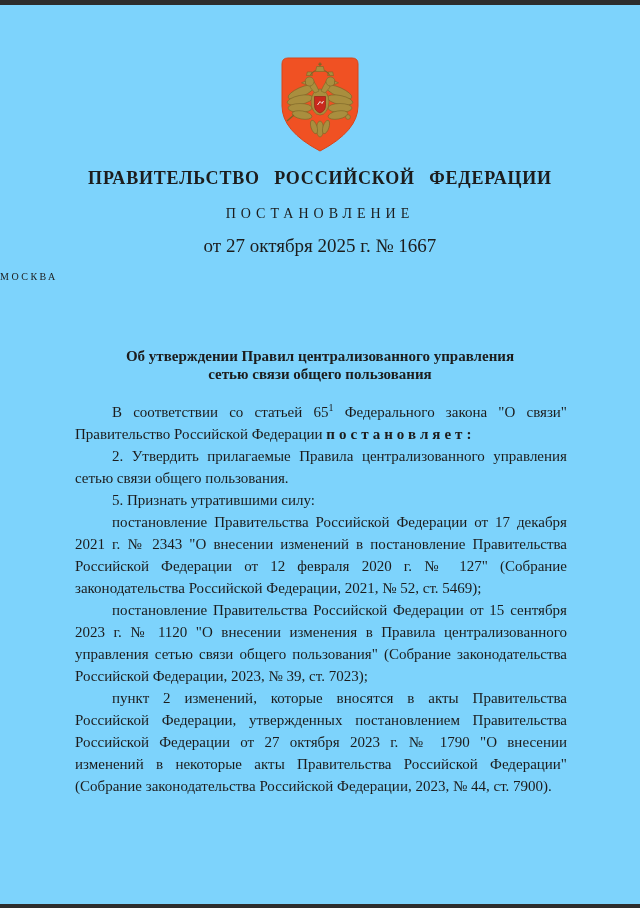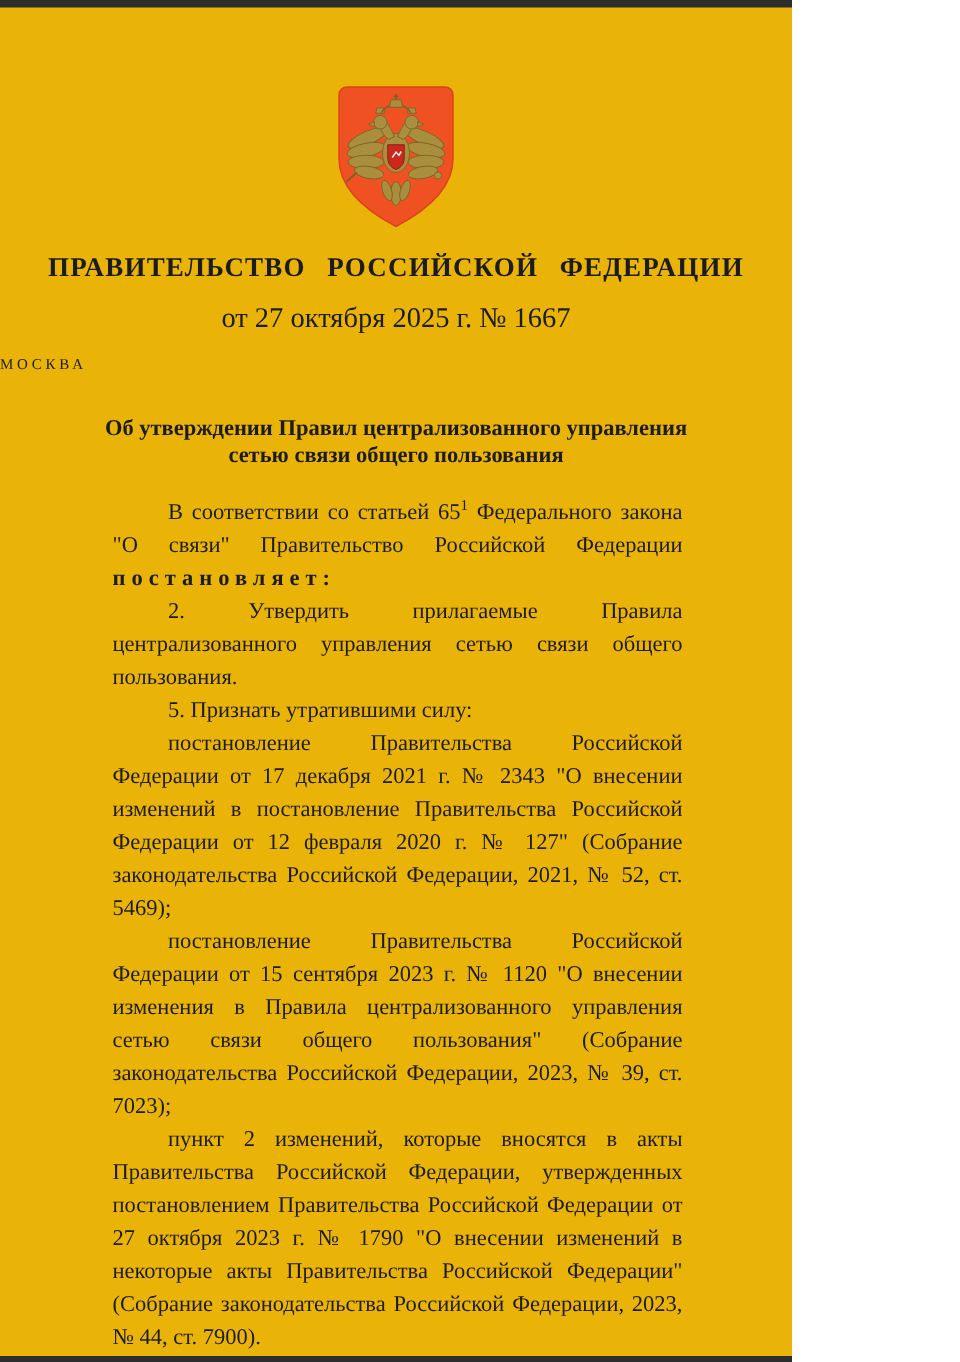--- a/index.html
+++ b/index.html
@@ -1,20 +1,20 @@
 <!DOCTYPE html>
 <html><head>
 <meta charset="utf-8">
 <style>
   html, body { margin: 0; padding: 0; background: #ffffff; }
   .page {
     position: relative;
-    width: 528px;
+    width: 640px;
     height: 908px;
-    background: #eab308;
+    background: #7dd3fc;
     overflow: hidden;
     font-family: "Liberation Serif", serif;
     color: #1c1c1c;
   }
   .edge-bar { position: absolute; left: 0; right: 0; }
   .edge-bar.top { top: 0; height: 5px; }
   .edge-bar.bottom { bottom: 0; height: 4px; }
 
   .emblem-wrap { width: 90px; height: 100px; margin: 55px auto 0 auto; }
 
@@ -38,21 +38,21 @@
     text-align: center;
     font-size: 19px;
   }
   .city {
     margin-top: 14px;
     text-align: left;
     font-size: 10px;
     letter-spacing: 2.5px;
   }
   .doc-title {
-    margin-top: 28px;
+    margin-top: 65px;
     text-align: center;
     font-weight: bold;
     font-size: 15px;
     line-height: 18px;
   }
   .body-text {
     margin: 18px 73px 0 75px;
     font-size: 15px;
     line-height: 22px;
     text-align: justify;
@@ -112,20 +112,21 @@
         <circle cx="73" cy="62" r="2.4"></circle>
       </g>
 
       <path d="M39.5 41.5 h11 v9 q0 5.5 -5.5 7.5 q-5.5 -2 -5.5 -7.5 Z" stroke="#8d1a12" stroke-width="0.6" fill="#c9281d"></path>
       <path d="M42.5 50 l2.5 -3.5 l2 2 l1.5 -2.5" fill="none" stroke-width="1" stroke="#f3e9e2"></path>
     </svg>
   </div>
 
   <div class="authority">ПРАВИТЕЛЬСТВО  РОССИЙСКОЙ  ФЕДЕРАЦИИ</div>
 
+  <div class="doc-type">ПОСТАНОВЛЕНИЕ</div>
 
   <div class="date-number">от 27 октября 2025 г. № 1667</div>
 
   <div class="city">МОСКВА</div>
 
   <div class="doc-title">
     <span>Об утверждении Правил централизованного управления</span><br>
     <span>сетью связи общего пользования</span>
   </div>
 

